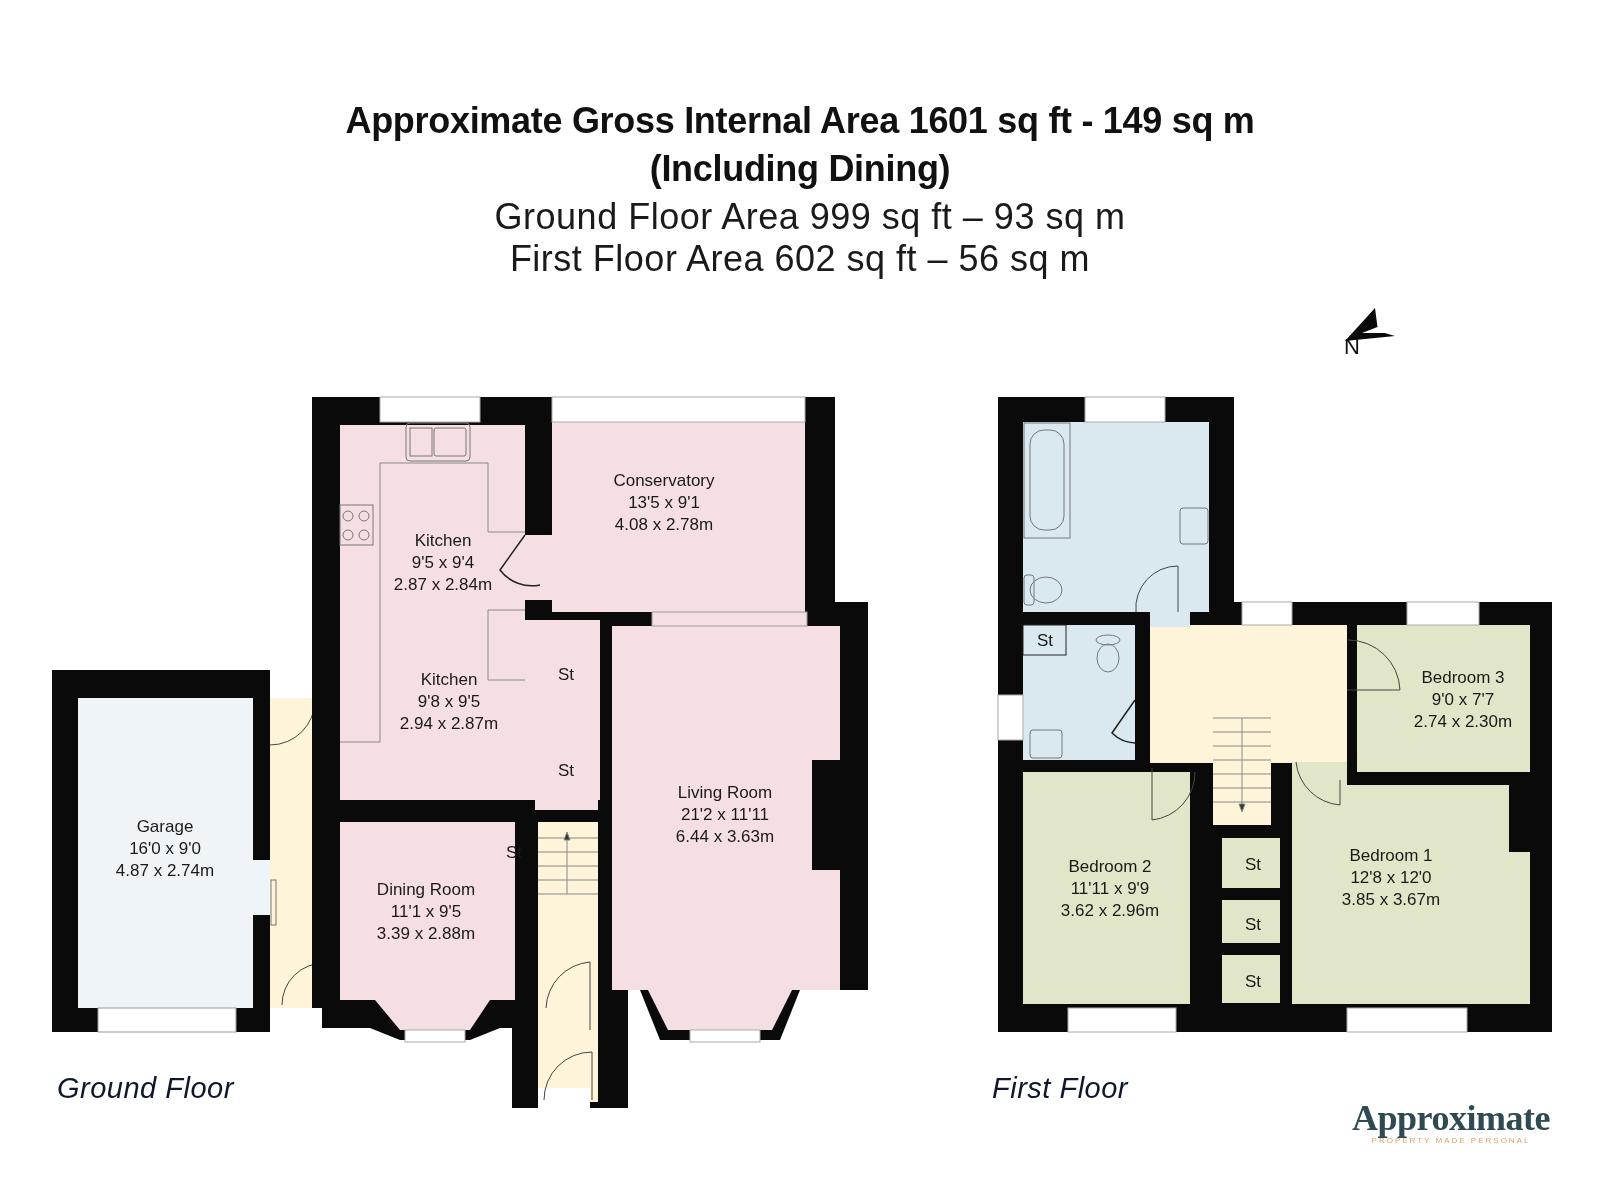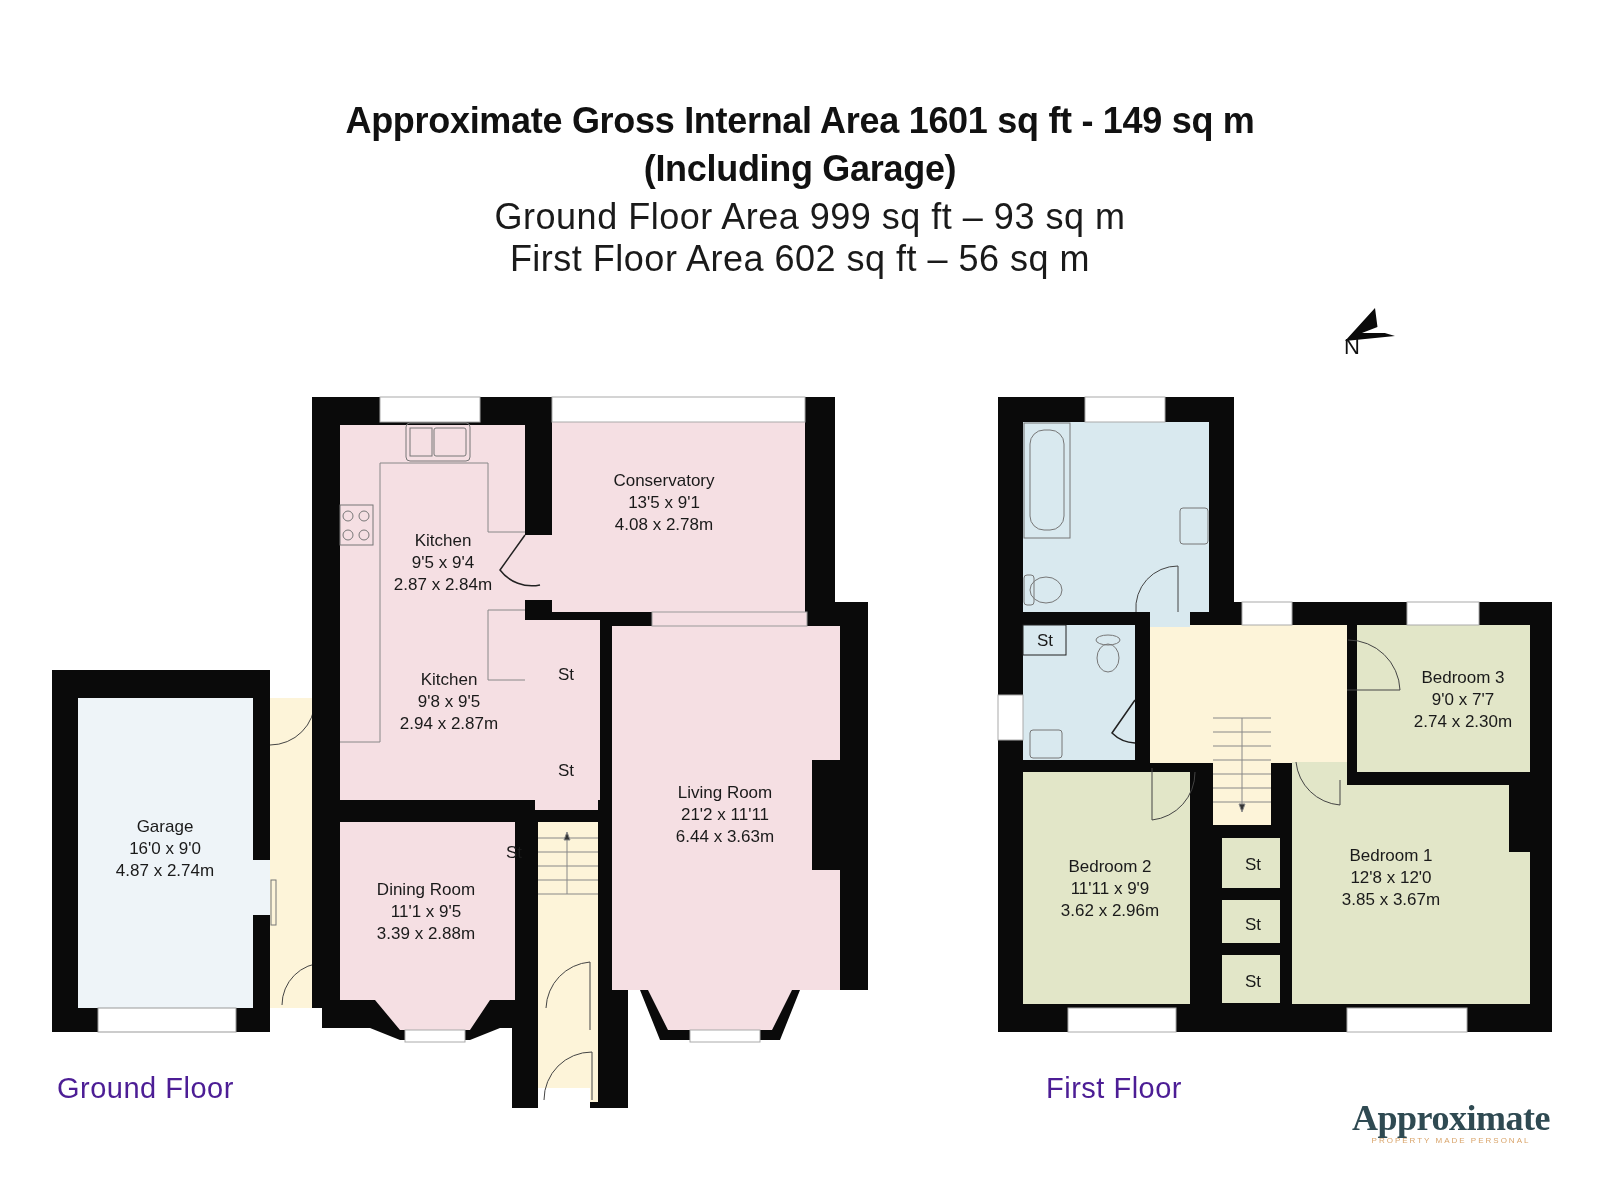--- a/index.html
+++ b/index.html
@@ -3,31 +3,31 @@
 <meta charset="utf-8">
 <style>
   html, body { margin: 0; padding: 0; background: #ffffff; }
   body { width: 1600px; height: 1200px; position: relative; overflow: hidden; font-family: "Liberation Sans", sans-serif; color: #111; }
   .hdr { position: absolute; left: 0; width: 1600px; text-align: center; }
   .hdr-bold { font-weight: bold; font-size: 36px; letter-spacing: -0.3px; }
   .hdr-light { font-size: 36px; font-weight: normal; letter-spacing: 0.5px; color: #1a1a1a; }
   #plan { position: absolute; left: 0; top: 0; }
   .room-label { font-family: "Liberation Sans", sans-serif; font-size: 17px; fill: #1a1a1a; text-anchor: middle; }
   .st-label { font-family: "Liberation Sans", sans-serif; font-size: 17px; fill: #1a1a1a; text-anchor: middle; }
-  .floor-label { position: absolute; font-size: 29px; color: #4c1d95; letter-spacing: 0.5px; }
+  .floor-label { position: absolute; font-size: 29px; color: #0f172a; letter-spacing: 0.5px; font-style: italic; }
   .compass-n { position: absolute; left: 1344px; top: 334px; font-size: 22px; color: #111; }
   .logo { position: absolute; left: 1346px; top: 1100px; width: 210px; text-align: center; }
   .logo-main { font-family: "Liberation Serif", serif; font-weight: bold; font-size: 36px; color: #2f4a52; letter-spacing: -0.5px; line-height: 1; }
   .logo-tag { font-family: "Liberation Sans", sans-serif; font-size: 8px; color: #d9a46a; letter-spacing: 2px; margin-top: 0; }
 </style>
 </head>
 <body>
 
 <div class="hdr hdr-bold" style="top:100px;">Approximate Gross Internal Area 1601 sq ft - 149 sq m</div>
-<div class="hdr hdr-bold" style="top:148px;">(Including Garage)</div>
+<div class="hdr hdr-bold" style="top:148px;">(Including Dining)</div>
 <div class="hdr hdr-light" style="top:196px;margin-left:10px;">Ground Floor Area 999 sq ft – 93 sq m</div>
 <div class="hdr hdr-light" style="top:238px;">First Floor Area 602 sq ft – 56 sq m</div>
 
 <svg id="plan" width="1600" height="1200" viewBox="0 0 1600 1200" xmlns="http://www.w3.org/2000/svg">
 
   <g>
     <polygon points="1375,308 1345,341 1395,336 1378,331" fill="#0a0a0a"></polygon>
     <polygon points="1362,333 1380,326 1386,333" fill="#ffffff"></polygon>
   </g>
 
@@ -176,18 +176,18 @@
     <text class="st-label" x="1045" y="646">St</text>
     <text class="st-label" x="1253" y="870">St</text>
     <text class="st-label" x="1253" y="930">St</text>
     <text class="st-label" x="1253" y="987">St</text>
   </g>
 </svg>
 
 <div class="compass-n">N</div>
 
 <div class="floor-label" style="left:57px; top:1072px;">Ground Floor</div>
-<div class="floor-label" style="left:1046px; top:1072px;">First Floor</div>
+<div class="floor-label" style="left:992px; top:1072px;">First Floor</div>
 
 <div class="logo">
   <div class="logo-main">Approximate</div>
   <div class="logo-tag">PROPERTY MADE PERSONAL</div>
 </div>
 
 </body></html>

